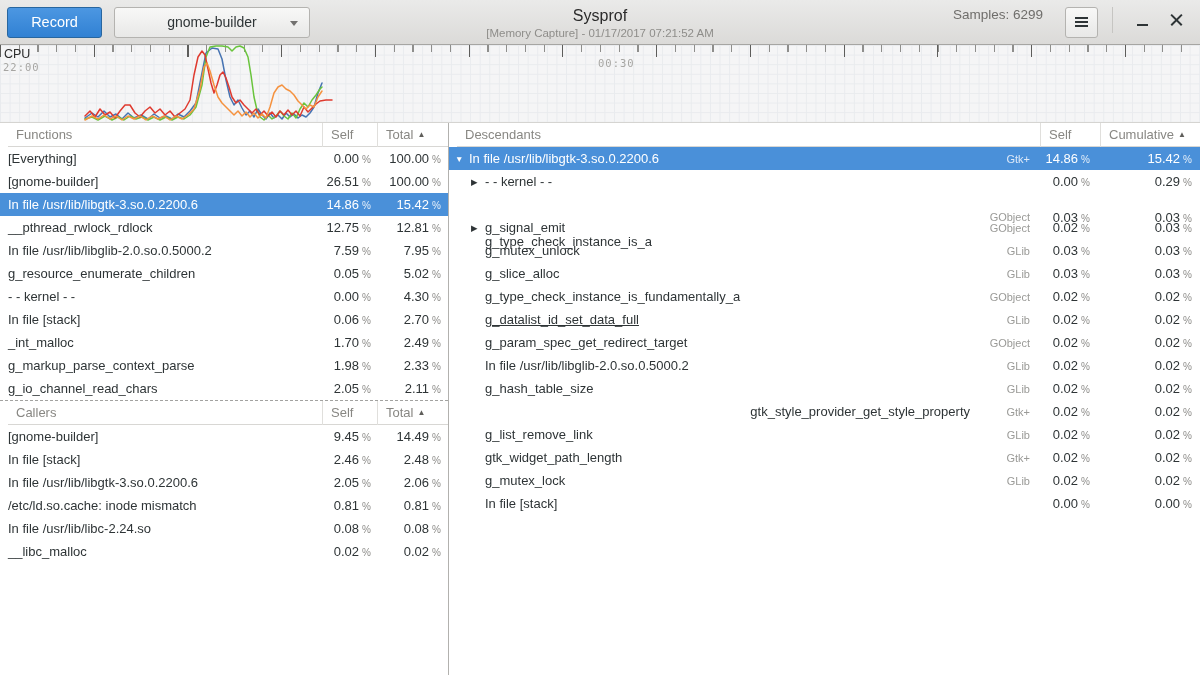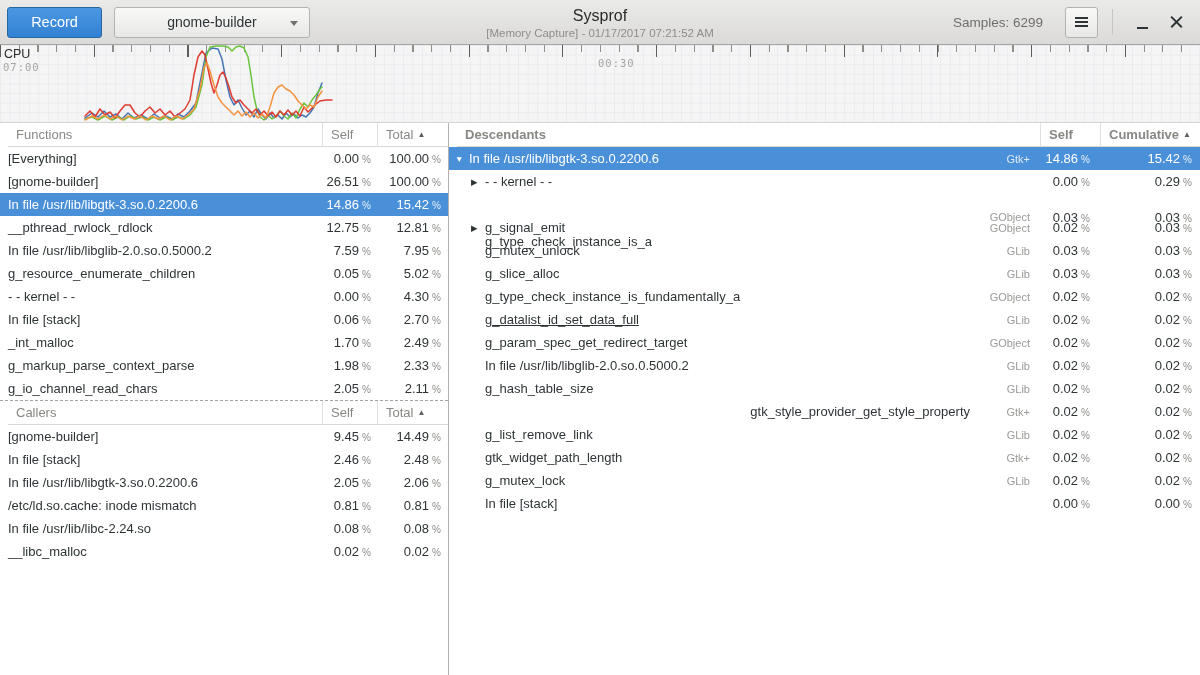--- a/index.html
+++ b/index.html
@@ -16,21 +16,21 @@
   .record-btn { width:95px; background:linear-gradient(#4c97e2,#3181d3);
     border:1px solid #28669f; color:#ffffff; font-size:14.5px; }
   .device-btn { width:196px; margin-left:12px; position:relative; }
   .device-arrow { position:absolute; right:11px; top:13px; width:0; height:0;
     border-left:4.5px solid transparent; border-right:4.5px solid transparent;
     border-top:5.5px solid #72716f; }
   .title-block { position:absolute; left:50%; transform:translateX(-50%);
     text-align:center; top:7px; }
   .win-title { font-size:16px; font-weight:normal; color:#2b2b2b; }
   .win-subtitle { font-size:11.5px; color:#8e8d8a; margin-top:2px; }
-  .tb-right { margin-left:auto; display:flex; align-items:center; }
+  .tb-right { margin-left:auto; display:flex; align-items:flex-start; }
   .samples { font-size:13.5px; color:#6f6e6b; margin-right:22px; }
   .menu-btn { width:33px; }
   .hamburger span { display:block; width:13px; height:1.6px; background:#2e3436;
     margin:2.6px 0; }
   .tb-sep { width:1px; height:26px; background:#c6c5c2; margin:0 12px 0 14px; }
   .win-ctl { width:26px; height:26px; display:flex; align-items:center;
     justify-content:center; margin:0 4px; cursor:default; }
   .min-glyph { width:11px; height:2px; background:#2e3436; margin-top:11px; }
   .close-glyph { position:relative; width:15px; height:15px; }
   .close-glyph::before, .close-glyph::after { content:""; position:absolute;
@@ -55,21 +55,21 @@
   .cpu-svg { position:absolute; inset:0; width:1200px; height:78px; }
 
   
   .content { display:flex; height:552px; }
   .left-pane { width:449px; border-right:1px solid #b2b1ae; }
   .right-pane { width:751px; }
 
   .thead { height:24px; background:#ffffff; border-bottom:1px solid #d8d7d4;
     display:grid; font-size:13px; color:#888783; align-items:center;margin-left:8px; }
   .thead-left { grid-template-columns:1fr 55px 71px; }
-  .thead-right { grid-template-columns:1fr 60px 100px;font-weight:bold; }
+  .thead-right { grid-template-columns:1fr 60px 100px; }
   .th { padding:0 8px; height:24px; line-height:24px; white-space:nowrap;
     overflow:hidden; }
   .th + .th { border-left:1px solid #e0dfdc; }
   .th-sortcol { display:flex; align-items:center; }
   .sort-arrow { font-size:8px; color:#5f5e5b; margin-left:4px; }
 
   .trow { height:23px; display:grid; align-items:center; font-size:13px;
     background:#ffffff; }
   .trow-left { grid-template-columns:1fr 55px 71px; }
   .trow-right { grid-template-columns:1fr 70px 60px 100px; }
@@ -128,21 +128,21 @@
 <div class="graph">
   <div class="ticks-minor"></div>
   <div class="ticks-major"></div>
   <svg class="cpu-svg" id="cpu-svg" viewBox="0 0 1200 78" preserveAspectRatio="none">
       <polyline points="85,73 92,68 98,72 104,66 110,72 116,69 122,74 128,68 134,73 141,70 148,74 154,69 160,73 166,71 172,74 178,69 184,72 190,66 196,58 202,28 206,8 212,3 218,4 222,14 226,35 230,52 234,60 238,55 242,63 246,70 250,66 254,72 258,64 262,70 266,74 270,68 274,73 278,70 282,74 286,68 290,72 294,69 298,73 302,70 306,72 310,68 314,62 318,48 322,38" fill="none" stroke="#4673b2" stroke-width="1.5" stroke-linejoin="round" stroke-linecap="round"></polyline>
       <polyline points="85,74 92,72 98,75 105,71 112,75 118,72 124,75 130,71 136,74 142,72 148,75 154,72 160,75 166,72 172,75 178,72 184,74 190,70 196,62 202,40 206,12 210,2 216,1 222,1 228,2 232,6 236,2 240,1 244,3 248,12 251,30 254,52 257,65 260,72 264,75 268,70 272,74 276,71 280,66 284,71 288,74 292,68 296,73 300,64 304,58 308,62 312,55 316,50 320,44 322,42" fill="none" stroke="#69c43c" stroke-width="1.5" stroke-linejoin="round" stroke-linecap="round"></polyline>
       <polyline points="85,71 90,66 95,72 100,64 105,70 110,67 115,73 120,66 125,60 130,60 135,68 140,72 145,66 150,62 155,68 160,64 165,70 170,66 175,72 180,68 185,64 190,55 194,30 198,12 202,6 205,10 208,24 211,38 214,48 217,40 220,30 223,27 226,33 229,42 232,52 236,58 240,55 244,60 248,64 252,68 256,64 260,70 264,66 268,71 272,67 276,72 280,66 284,70 288,65 292,70 296,66 300,71 304,62 308,67 312,63 316,59 320,56 326,55 332,55" fill="none" stroke="#df3a2f" stroke-width="1.5" stroke-linejoin="round" stroke-linecap="round"></polyline>
       <polyline points="85,75 92,71 98,74 104,70 110,74 116,71 122,75 128,71 134,74 140,71 146,75 152,71 158,74 164,71 170,75 176,71 182,74 188,70 194,64 200,44 204,22 207,18 210,26 214,40 218,52 222,58 226,62 230,66 234,70 238,66 242,71 246,67 250,72 254,68 258,73 262,69 266,73 270,62 274,48 278,42 282,40 286,44 290,46 294,50 298,56 302,60 306,64 310,60 314,62 318,52 322,46" fill="none" stroke="#f5923f" stroke-width="1.5" stroke-linejoin="round" stroke-linecap="round"></polyline>
     </svg>
   <div class="cpu-label">CPU</div>
-  <div class="time-label time-start">07:00</div>
+  <div class="time-label time-start">22:00</div>
   <div class="time-label time-mid">00:30</div>
 </div>
 
 <div class="content">
   <div class="left-pane">
     <div class="thead thead-left">
       <div class="th">Functions</div>
       <div class="th">Self</div>
       <div class="th th-sortcol">
         <span>Total</span>

